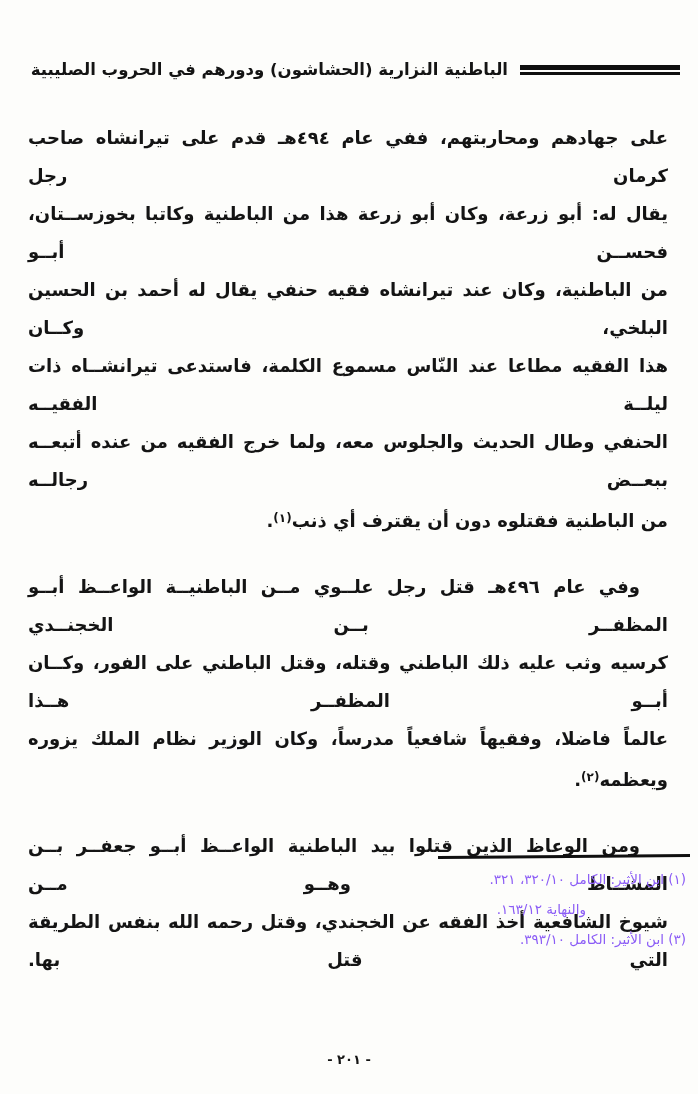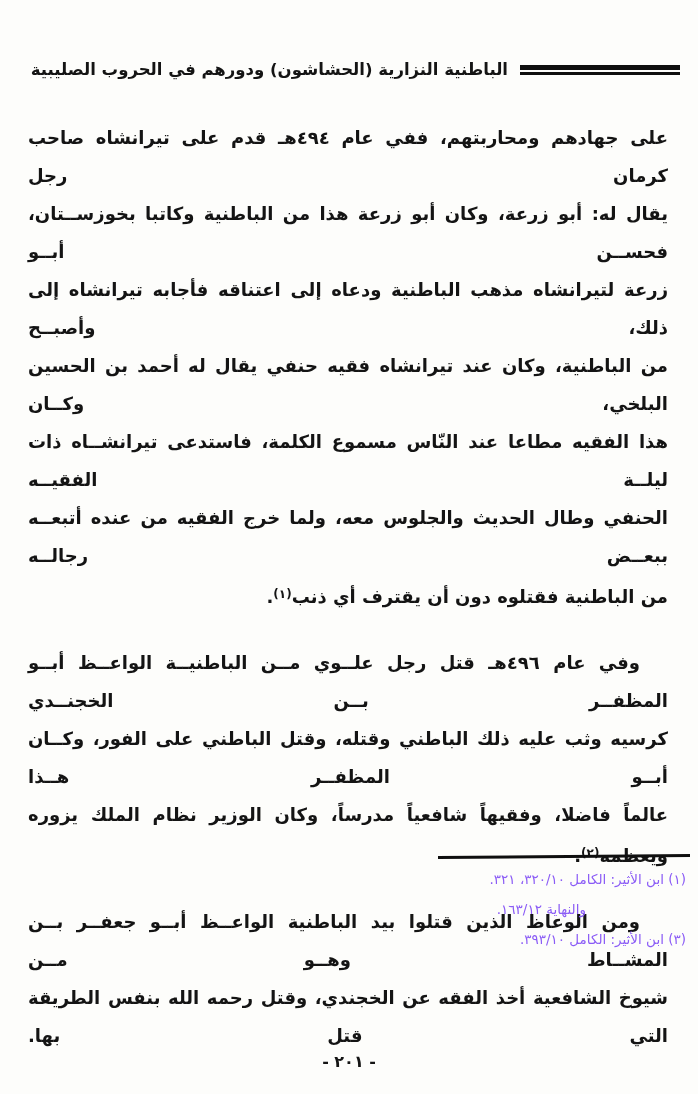--- a/index.html
+++ b/index.html
@@ -101,41 +101,40 @@
   }
   .fnline.cont { margin-right: 100px; }
 
   
   .page-number {
     position: absolute;
     top: 1052px;
     left: 0;
     right: 0;
     text-align: center;
-    font-size: 16px;
+    font-size: 13px;
     font-weight: bold;
     letter-spacing: 3px;
   }
 </style>
 </head>
 <body>
 
 <div class="page">
 
   <div class="running-header">
     <div class="header-rule"></div>
     <div class="chapter-title">الباطنية النزارية (الحشاشون) ودورهم في الحروب الصليبية</div>
   </div>
 
   <div class="body-text">
 
     <div class="para">
       <div class="bline">على جهادهم ومحاربتهم، ففي عام ٤٩٤هـ قدم على تيرانشاه صاحب كرمان رجل</div>
       <div class="bline">يقال له: أبو زرعة، وكان أبو زرعة هذا من الباطنية وكاتبا بخوزســتان، فحســن أبــو</div>
-      <div class="bline">زرعة لتيرانشاه مذهب الباطنية ودعاه إلى اعتناقه فأجابه تيرانشاه إلى ذلك، وأصبــح</div>
       <div class="bline">من الباطنية، وكان عند تيرانشاه فقيه حنفي يقال له أحمد بن الحسين البلخي، وكــان</div>
       <div class="bline">هذا الفقيه مطاعا عند النّاس مسموع الكلمة، فاستدعى تيرانشــاه ذات ليلــة الفقيــه</div>
       <div class="bline">الحنفي وطال الحديث والجلوس معه، ولما خرج الفقيه من عنده أتبعــه ببعــض رجالــه</div>
       <div class="bline last"><span>من الباطنية فقتلوه دون أن يقترف أي ذنب</span><span class="fnref">(١)</span><span>.</span></div>
     </div>
 
     <div class="para">
       <div class="bline first">وفي عام ٤٩٦هـ قتل رجل علــوي مــن الباطنيــة الواعــظ أبــو المظفــر بــن الخجنــدي</div>
       <div class="bline">كرسيه وثب عليه ذلك الباطني وقتله، وقتل الباطني على الفور، وكــان أبــو المظفــر هــذا</div>
       <div class="bline last"><span>عالماً فاضلا، وفقيهاً شافعياً مدرساً، وكان الوزير نظام الملك يزوره ويعظمه</span><span class="fnref">(٢)</span><span>.</span></div>

